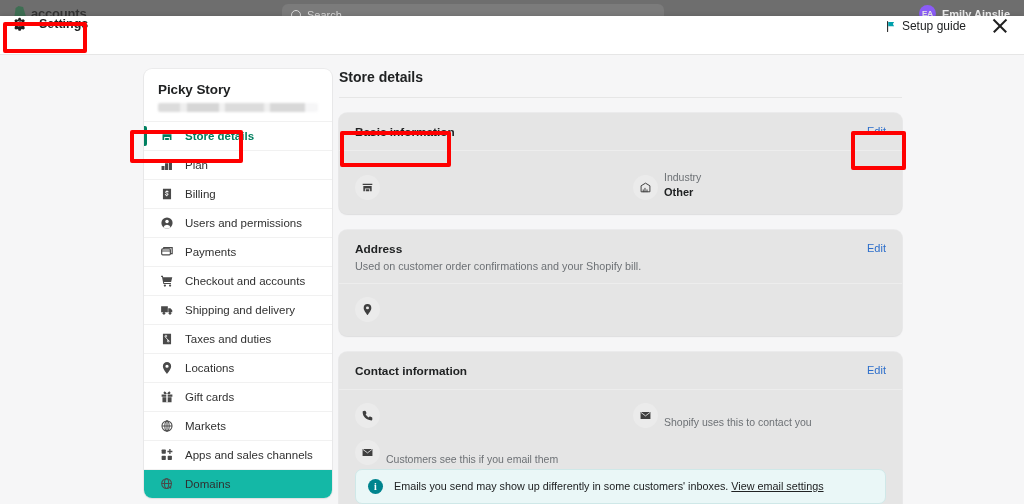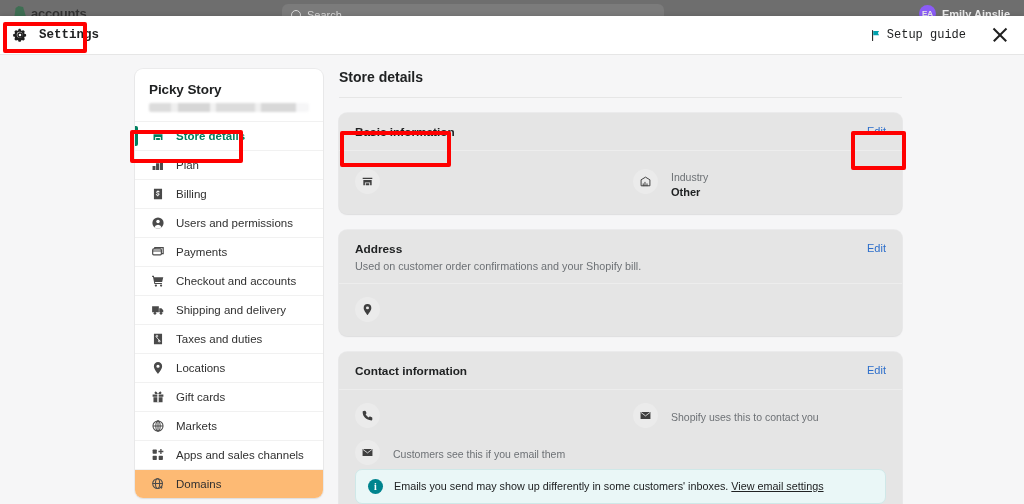--- a/index.html
+++ b/index.html
@@ -51,44 +51,43 @@
   .modal {
     position: absolute; top: 16px; left: 0;
     width: 1024px; height: 488px;
     background: #f6f6f7;
     box-shadow: 0 -1px 4px rgba(0,0,0,.10);
     overflow: hidden;
   }
   .modal-header {
     height: 39px; background: #ffffff;
     border-bottom: 1px solid #e6e6e6;
-    display: flex; align-items: center;
+    display: flex; align-items: flex-start;
     padding: 0 14px 0 12px;
-    font-family: Liberation Mono, monospace;
   }
   .mh-left { display: flex; align-items: center; gap: 11px; }
   .mh-title { font-size: 12.5px; font-weight: 700; color: #202223; }
   .mh-right { margin-left: auto; display: flex; align-items: center; gap: 24px; }
   .setup-guide { display: flex; align-items: center; gap: 4px; cursor: pointer; }
   .setup-guide-label { font-size: 12px; color: #202223; }
   .close-btn {
     width: 20px; height: 20px; position: relative; cursor: pointer;
   }
   .close-btn::before, .close-btn::after {
     content:""; position: absolute; left: 1px; top: 9px;
     width: 18px; height: 1.6px; background: #1f1f1f;
   }
   .close-btn::before { transform: rotate(45deg); }
   .close-btn::after  { transform: rotate(-45deg); }
 
   .modal-body { position: relative; height: 449px; }
 
   
   .sidebar {
-    position: absolute; left: 135px; top: 14px;
+    position: absolute; left: 144px; top: 14px;
     width: 188px;
     background: #ffffff;
     border-radius: 8px;
     box-shadow: 0 0 0 1px rgba(0,0,0,.045), 0 1px 2px rgba(0,0,0,.06);
     overflow: hidden;
   }
   .store-head { padding: 13px 14px 9px 14px; }
   .store-name { font-size: 13.5px; font-weight: 700; color: #202223; letter-spacing: -.1px; }
   .blur-bar {
     height: 9px; border-radius: 2px; margin-top: 6px;
@@ -100,21 +99,21 @@
     height: 29px; padding-left: 16px;
     border-top: 1px solid #f1f1f1;
     cursor: pointer; position: relative;
   }
   .nav-label { font-size: 11.5px; color: #303030; }
   .nav-item.active .nav-label { color: #007f5f; font-weight: 700; }
   .nav-item.active::before {
     content:""; position:absolute; left:0; top:4px; bottom:4px;
     width: 3px; background: #008060; border-radius: 0 2px 2px 0;
   }
-  .nav-item.hovered { background: #fdba74; }
+  .nav-item.hovered { background: #14b8a6; }
   .nav-ico { width: 14px; height: 14px; flex: 0 0 14px; color: #4a4a4a; display:flex; align-items:center; justify-content:center;}
   .nav-item.active .nav-ico { color: #008060; }
   .nav-ico svg { width: 14px; height: 14px; display:block; }
 
   
   .main {
     position: absolute; left: 339px; top: 14px;
     width: 563px;
   }
   .page-title {
@@ -135,21 +134,21 @@
     border-bottom: 1px solid #ededed;
   }
   .card-title { font-size: 11.8px; font-weight: 700; color: #202223; }
   .card-sub { font-size: 10.8px; color: #6d7175; margin-top: 4px; }
   .edit-link {
     margin-left: auto; font-size: 11px; color: #2c6ecb; cursor: pointer;
   }
   .card-body { padding: 13px 16px 14px 16px; }
 
   .row { display: flex; }
-  .field { display: flex; align-items: center; gap: 13px; }
+  .field { display: flex; align-items: flex-end; gap: 6px; }
   .field-ico {
     width: 25px; height: 25px; border-radius: 50%;
     background: #ebebeb; color: #3f3f3f;
     display: flex; align-items: center; justify-content: center;
     flex: 0 0 25px;
   }
   .field-ico svg { width: 13px; height: 13px; display:block; }
   .field-text { padding-top: 3px; }
   .field-label { font-size: 10.5px; color: #6d7175; line-height: 1.25; }
   .field-value { font-size: 11px; font-weight: 700; color: #202223; line-height: 1.35; }

